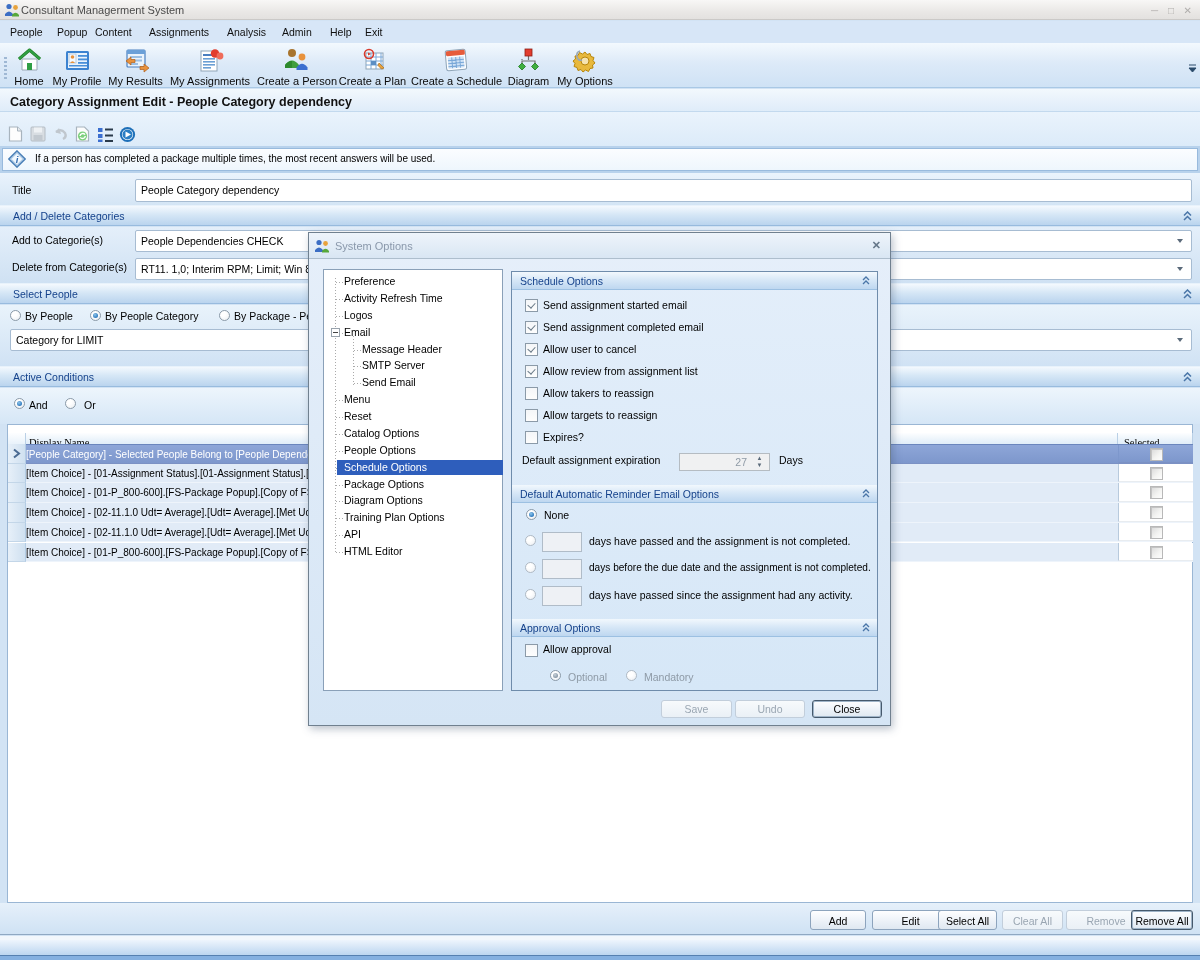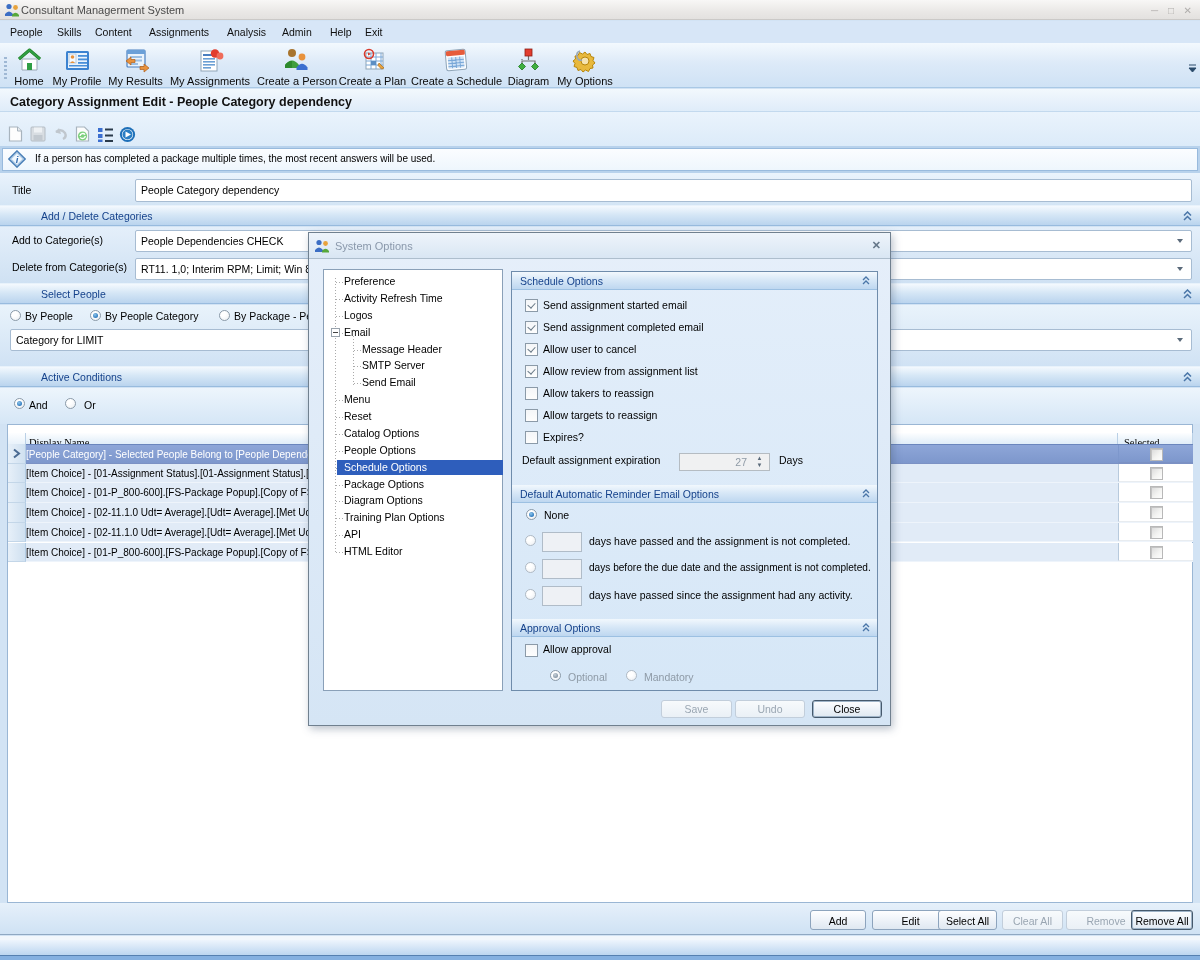--- a/index.html
+++ b/index.html
@@ -42,21 +42,21 @@
 #infobar .inner { position:absolute; left:2px; top:2px; width:1196px; height:23px;
   background:linear-gradient(#fbfdff,#eef6fd); border:1px solid #98badd; }
 #infobar .itxt { position:absolute; left:35px; top:7px; font-size:10px; }
 
 
 .field { position:absolute; background:#fff; border:1px solid #a7bcd2; border-radius:2px; font-size:10.5px; padding:4px 5px 0 5px; }
 .label { position:absolute; font-size:10.5px; color:#000; }
 .sechead { position:absolute; left:0; width:1200px; height:21px;
   background:linear-gradient(#f4f9fe,#d6e7f6 45%,#bad4ee);
   border-top:1px solid #e8f2fb; border-bottom:1px solid #98bbde; }
-.sechead span { position:absolute; left:13px; top:4px; color:#15428b; font-size:10.5px;margin-left:28px; }
+.sechead span { position:absolute; left:13px; top:4px; color:#15428b; font-size:10.5px; }
 .sechead svg.chev { position:absolute; right:8px; top:5px; }
 .ghead svg.gchev { position:absolute; right:7px; top:4px; }
 .combo-arrow { position:absolute; width:12px; top:1px; bottom:1px; right:4px; }
 .combo-arrow:after { content:""; position:absolute; left:2px; top:7px; border:3.5px solid transparent; border-top:4.5px solid #5a6a7a; }
 
 
 .radio { position:absolute; width:11px; height:11px; border-radius:50%;
   border:1px solid #8b9aa8; background:radial-gradient(circle at 35% 30%, #fff 30%, #e9edf1); }
 .radio.on:after { content:""; position:absolute; left:2px; top:2px; width:5px; height:5px; border-radius:50%;
   background:radial-gradient(circle at 40% 35%, #8ec5ea, #2f7abf 70%); }
@@ -115,21 +115,21 @@
       <path d="M8 13 q3.5 -4.5 7 0 v1.5 h-7z" fill="#57a839"></path>
   </svg>
   <span class="ttxt">Consultant Managerment System</span>
   <span class="winbtn" style="right:42px">─</span>
   <span class="winbtn" style="right:26px">□</span>
   <span class="winbtn" style="right:8px">✕</span>
 </div>
 
 <div class="abs" id="menubar">
   <span style="left:10px">People</span>
-  <span style="left:57px">Skills</span>
+  <span style="left:57px">Popup</span>
   <span style="left:95px">Content</span>
   <span style="left:149px">Assignments</span>
   <span style="left:227px">Analysis</span>
   <span style="left:282px">Admin</span>
   <span style="left:330px">Help</span>
   <span style="left:365px">Exit</span>
 </div>
 
 <div class="abs" id="toolbar">
   <div class="abs" style="left:4px;top:14px;width:3px;height:22px;background:repeating-linear-gradient(#9fb8d4 0 2px,transparent 2px 4px)"></div>

